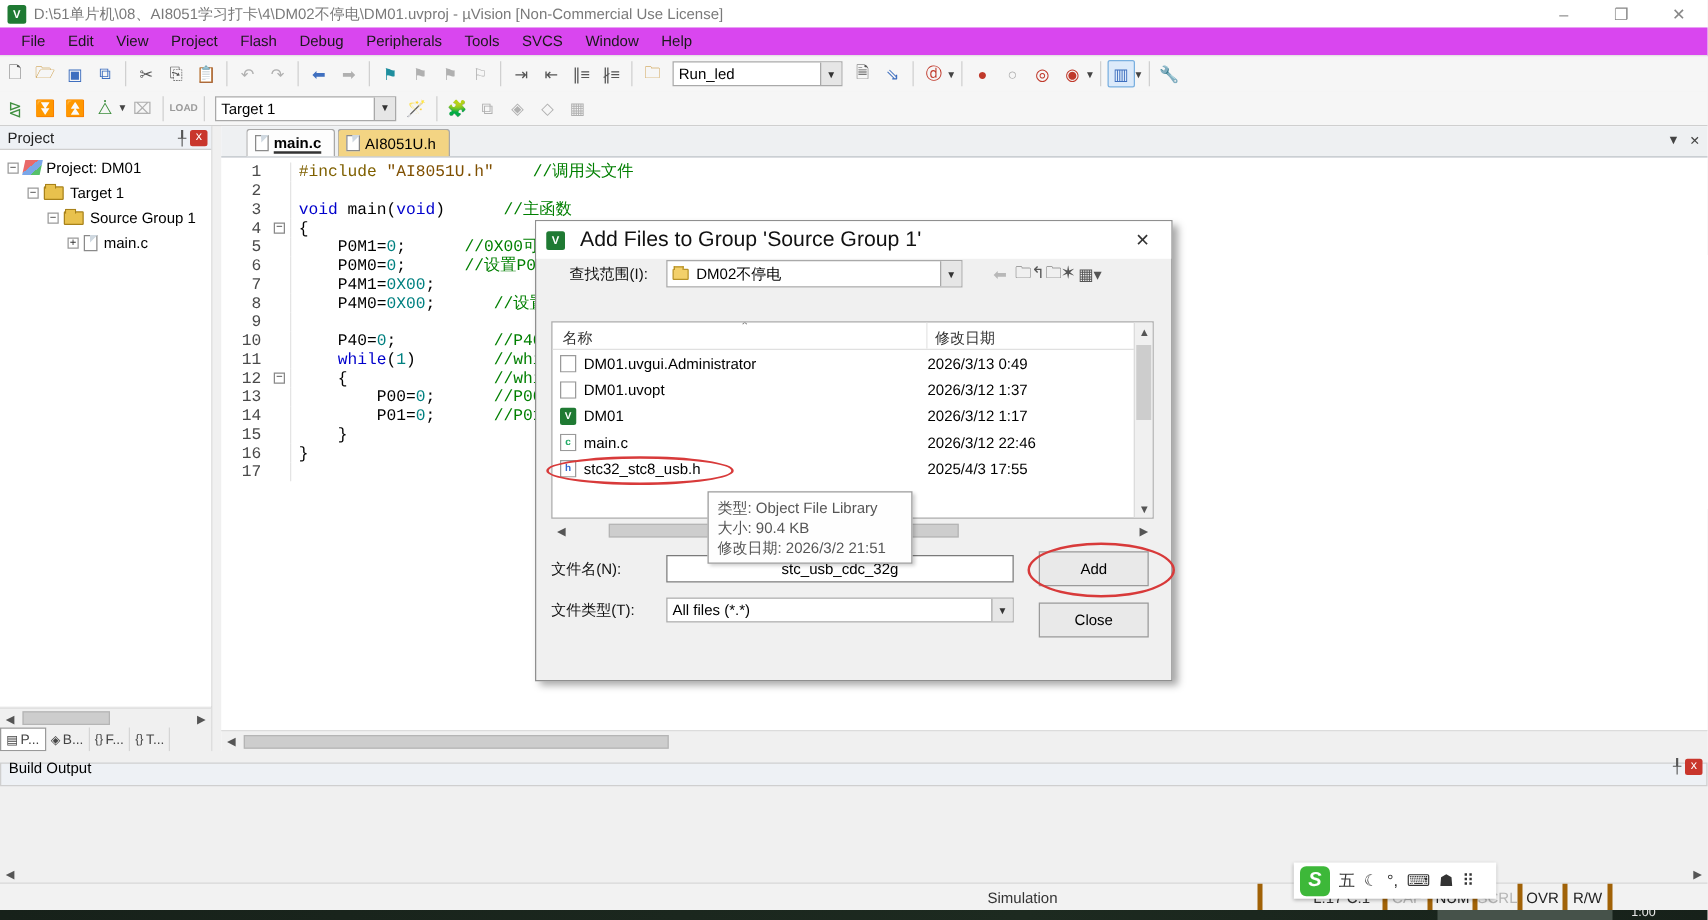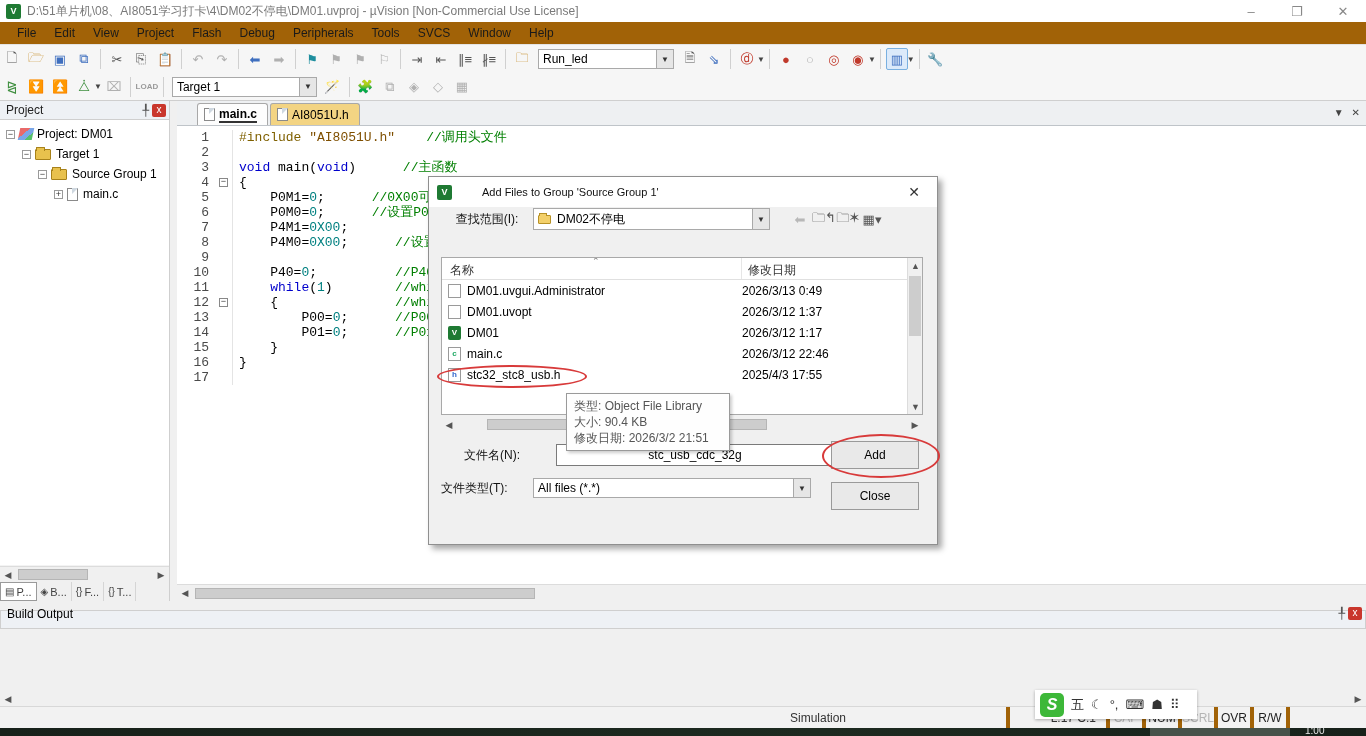--- a/index.html
+++ b/index.html
@@ -10,21 +10,21 @@
   #titlebar { position:absolute; left:0; top:0; width:1366px; height:22px; background:#ffffff;
     display:flex; align-items:center; padding-left:6px; }
   .uv-logo { width:15px; height:15px; background:#1f7a33; color:#fff; font-size:9px; font-weight:bold;
     display:inline-flex; align-items:center; justify-content:center; border-radius:2px; margin-right:6px; }
   #title-text { color:#7a7a7a; font-size:12px; white-space:nowrap; }
   .win-btns { position:absolute; right:0; top:0; height:22px; display:flex; }
   .win-btn { width:46px; height:22px; display:flex; align-items:center; justify-content:center;
     color:#888; font-size:13px; }
 
   
-  #menubar { position:absolute; left:0; top:22px; width:1366px; height:23px; background:#a16207;
+  #menubar { position:absolute; left:0; top:22px; width:1366px; height:23px; background:#d946ef;
     display:flex; align-items:center; padding-left:8px; border-bottom:1px solid #e3e3e3; }
   .menu-item { padding:3px 9px; color:#1a1a1a; }
 
   
   .toolbar { position:absolute; left:0; width:1366px; background:#f6f6f6; display:flex; align-items:center; }
   #toolbar1 { top:45px; height:28px; }
   #toolbar2 { top:73px; height:28px; border-bottom:1px solid #cfcfcf; }
   .tb-sep { width:1px; height:20px; background:#d0d0d0; margin:0 4px; }
   .tb-ico { width:22px; height:22px; margin:0 1px; display:inline-flex; align-items:center;
     justify-content:center; font-size:13px; color:#555; }
@@ -111,21 +111,21 @@
   
   #taskbar { position:absolute; left:0; top:728px; width:1366px; height:8px;
     background:linear-gradient(90deg,#17211a 0%,#1d2a20 60%,#17211a 100%); overflow:hidden; }
   #taskbar .seg { position:absolute; left:1150px; top:0; width:140px; height:8px; background:#46524a; }
   #task-time { position:absolute; left:1305px; top:-3px; color:#e8e8e8; font-size:10px; }
 
   
   #dialog { position:absolute; left:428px; top:176px; width:510px; height:369px; background:#f0f0f0;
     border:1px solid #8f8f8f; box-shadow:4px 4px 6px rgba(0,0,0,0.35); }
   #dlg-title { height:30px; background:#fff; display:flex; align-items:center; padding:0 8px; }
-  #dlg-title .t { flex:1; font-size:11px; color:#111; margin-left:24px; }
+  #dlg-title .t { flex:1; font-size:17px; color:#111; margin-left:6px; }
   #dlg-close { width:30px; text-align:center; color:#333; font-size:14px; }
   .dlg-row { position:absolute; display:flex; align-items:center; }
   .fld-label { font-size:12px; color:#111; }
   .lookin-combo { width:237px; height:22px; }
   .fold-sm { width:13px; height:9px; background:#f3d06a; border:1px solid #b89227; border-radius:1px;
     position:relative; margin-right:6px; flex:none; }
   .fold-sm:before { content:""; position:absolute; top:-3px; left:0; width:6px; height:2px;
     background:#f3d06a; border:1px solid #b89227; border-bottom:none; }
   .nav-ico { width:24px; height:22px; display:inline-flex; align-items:center; justify-content:center;
     font-size:13px; color:#555; }
@@ -482,21 +482,21 @@
   </div>
   <div id="fl-hscroll">
     <span class="sb-btn">◀</span>
     <span class="sb-track">
         <span class="sb-thumb" style="left:30px; width:280px;"></span>
       </span>
     <span class="sb-btn">▶</span>
   </div>
 
   <div class="dlg-row" style="left:12px; top:267px;">
-    <span class="fld-label" style="width:92px;margin-left:23px;">文件名(N):</span>
+    <span class="fld-label" style="width:92px;">文件名(N):</span>
     <div class="txt-input" style="width:278px;">
       <span>stc_usb_cdc_32g</span>
     </div>
   </div>
   <div class="dlg-row" style="left:12px; top:301px;">
     <span class="fld-label" style="width:92px;">文件类型(T):</span>
     <div class="combo" style="width:278px;">
       <span>All files (*.*)</span>
       <span class="dd">▼</span>
     </div>

